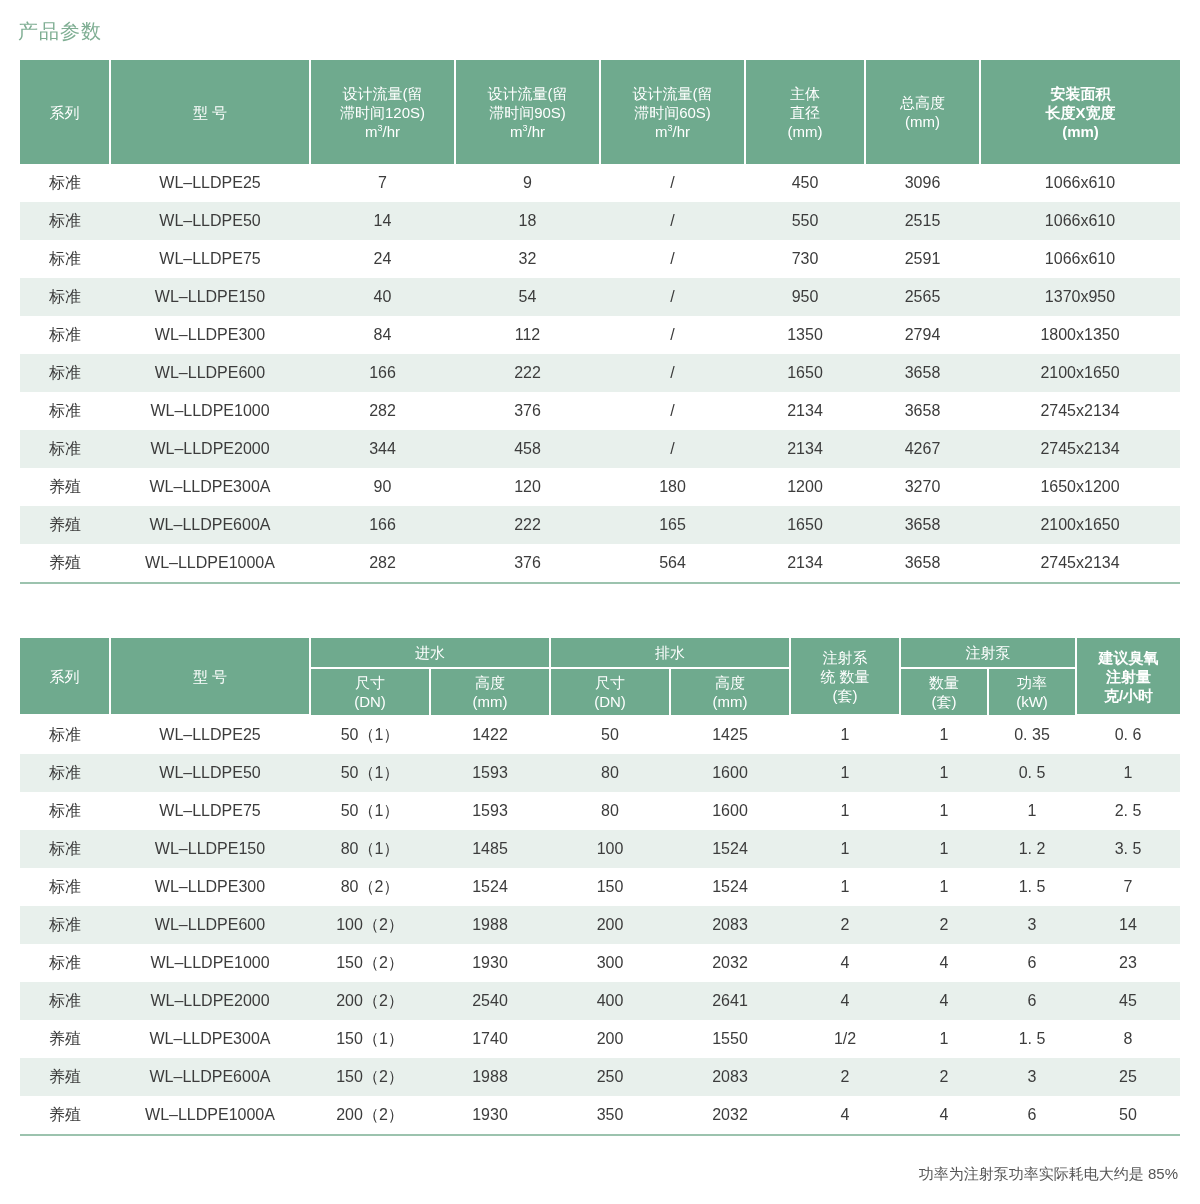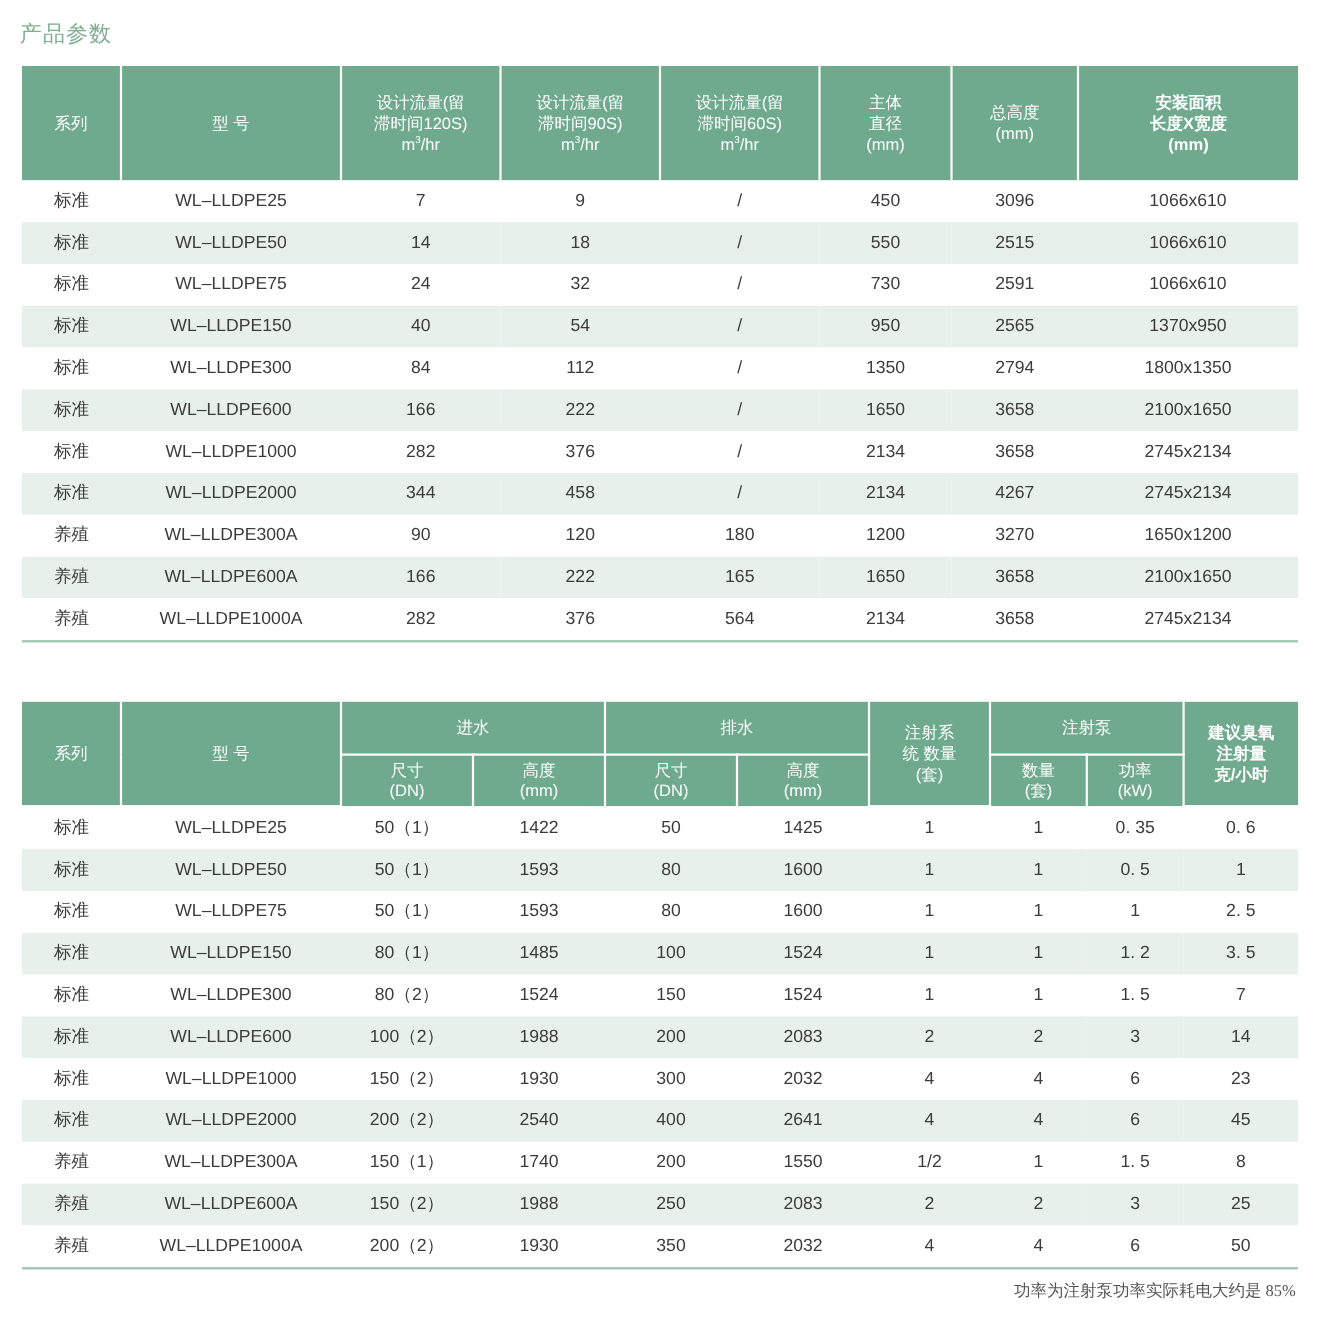--- a/index.html
+++ b/index.html
@@ -63,31 +63,30 @@
   table.spec tbody tr:nth-child(odd)  td { background: #ffffff; }
   td.model { text-align: left; padding-left: 24px; }
   td.series { }
   .tbl-bottom-rule {
     width: 1160px;
     height: 2px;
     background: #9cc3ae;
     margin-top: 0;
   }
   .hdr-tall th { height: 104px; }
-  .hdr2 th { height: 48px; }
+  .hdr2 th { height: 30px; }
 
   
   .footnote {
     position: absolute;
     right: 22px;
     top: 1164px;
     font-size: 15px;
     color: #555555;
     line-height: 20px;
-    font-family: Liberation Serif, serif;
   }
   sup.unit { font-size: 9px; vertical-align: super; line-height: 0; }
 </style>
 </head>
 <body>
 
 <div class="page">
 
   <div class="section-title">产品参数</div>
 

